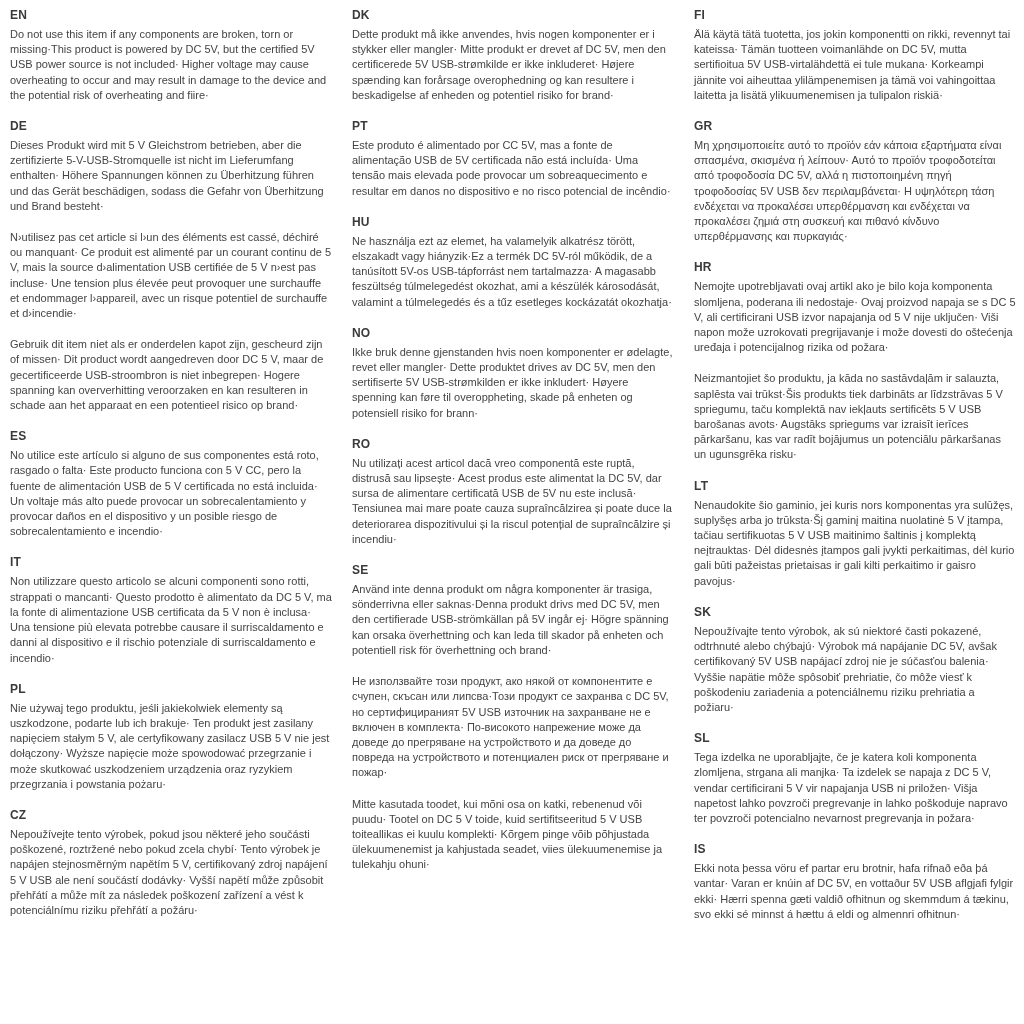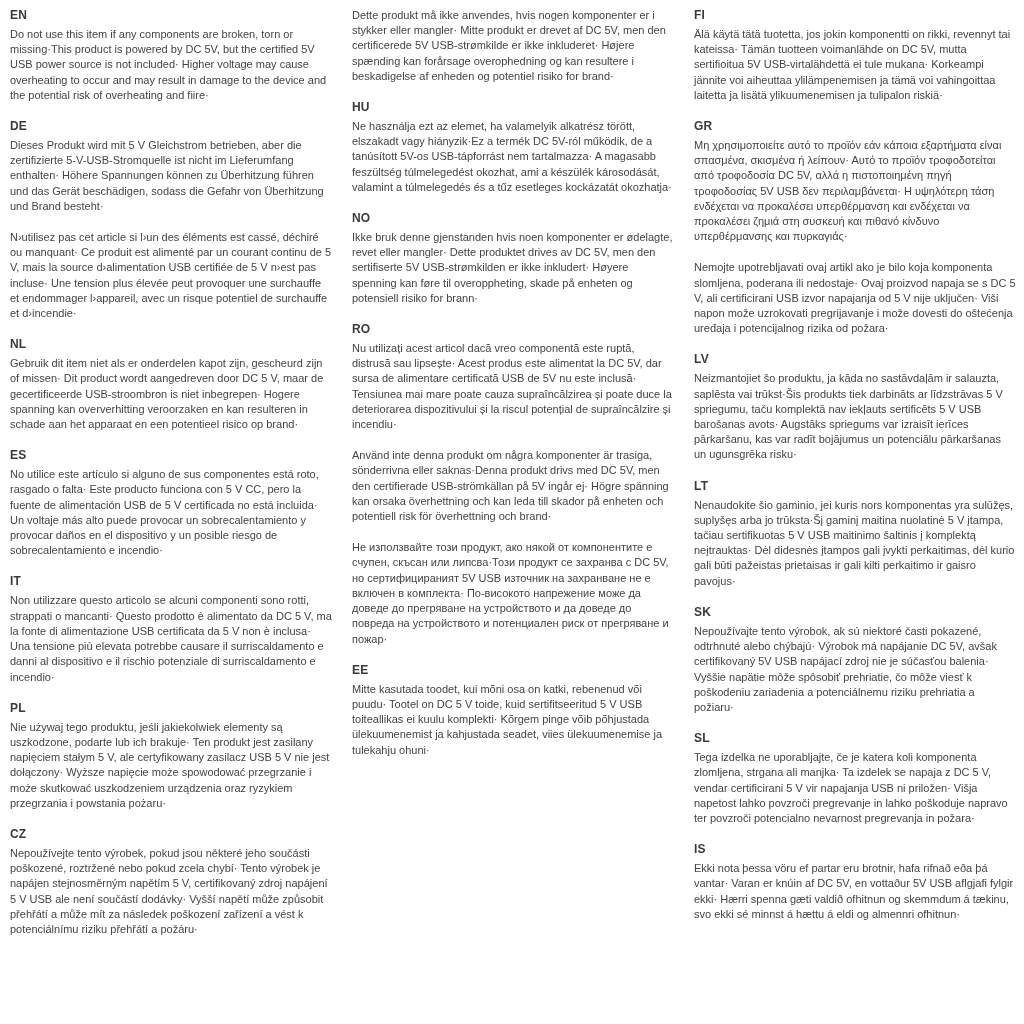--- a/index.html
+++ b/index.html
@@ -56,21 +56,20 @@
       <p class="lang-text">Do not use this item if any components are broken, torn or missing·This product is powered by DC 5V, but the certified 5V USB power source is not included· Higher voltage may cause overheating to occur and may result in damage to the device and the potential risk of overheating and fiire·</p>
     </section>
     <section class="lang-section">
       <h2 class="lang-code">DE</h2>
       <p class="lang-text">Dieses Produkt wird mit 5 V Gleichstrom betrieben, aber die zertifizierte 5-V-USB-Stromquelle ist nicht im Lieferumfang enthalten· Höhere Spannungen können zu Überhitzung führen und das Gerät beschädigen, sodass die Gefahr von Überhitzung und Brand besteht·</p>
     </section>
     <section class="lang-section">
       <p class="lang-text">N›utilisez pas cet article si l›un des éléments est cassé, déchiré ou manquant· Ce produit est alimenté par un courant continu de 5 V, mais la source d›alimentation USB certifiée de 5 V n›est pas incluse· Une tension plus élevée peut provoquer une surchauffe et endommager l›appareil, avec un risque potentiel de surchauffe et d›incendie·</p>
     </section>
     <section class="lang-section">
-      <h2 class="lang-code">NL</h2>
       <p class="lang-text">Gebruik dit item niet als er onderdelen kapot zijn, gescheurd zijn of missen· Dit product wordt aangedreven door DC 5 V, maar de gecertificeerde USB-stroombron is niet inbegrepen· Hogere spanning kan oververhitting veroorzaken en kan resulteren in schade aan het apparaat en een potentieel risico op brand·</p>
     </section>
     <section class="lang-section">
       <h2 class="lang-code">ES</h2>
       <p class="lang-text">No utilice este artículo si alguno de sus componentes está roto, rasgado o falta· Este producto funciona con 5 V CC, pero la fuente de alimentación USB de 5 V certificada no está incluida· Un voltaje más alto puede provocar un sobrecalentamiento y provocar daños en el dispositivo y un posible riesgo de sobrecalentamiento e incendio·</p>
     </section>
     <section class="lang-section">
       <h2 class="lang-code">IT</h2>
       <p class="lang-text">Non utilizzare questo articolo se alcuni componenti sono rotti, strappati o mancanti· Questo prodotto è alimentato da DC 5 V, ma la fonte di alimentazione USB certificata da 5 V non è inclusa· Una tensione più elevata potrebbe causare il surriscaldamento e danni al dispositivo e il rischio potenziale di surriscaldamento e incendio·</p>
     </section>
@@ -79,62 +78,65 @@
       <p class="lang-text">Nie używaj tego produktu, jeśli jakiekolwiek elementy są uszkodzone, podarte lub ich brakuje· Ten produkt jest zasilany napięciem stałym 5 V, ale certyfikowany zasilacz USB 5 V nie jest dołączony· Wyższe napięcie może spowodować przegrzanie i może skutkować uszkodzeniem urządzenia oraz ryzykiem przegrzania i powstania pożaru·</p>
     </section>
     <section class="lang-section">
       <h2 class="lang-code">CZ</h2>
       <p class="lang-text">Nepoužívejte tento výrobek, pokud jsou některé jeho součásti poškozené, roztržené nebo pokud zcela chybí· Tento výrobek je napájen stejnosměrným napětím 5 V, certifikovaný zdroj napájení 5 V USB ale není součástí dodávky· Vyšší napětí může způsobit přehřátí a může mít za následek poškození zařízení a vést k potenciálnímu riziku přehřátí a požáru·</p>
     </section>
   </div>
 
   <div class="col">
     <section class="lang-section">
+      <h2 class="lang-code">DK</h2>
       <p class="lang-text">Dette produkt må ikke anvendes, hvis nogen komponenter er i stykker eller mangler· Mitte produkt er drevet af DC 5V, men den certificerede 5V USB-strømkilde er ikke inkluderet· Højere spænding kan forårsage overophedning og kan resultere i beskadigelse af enheden og potentiel risiko for brand·</p>
     </section>
     <section class="lang-section">
+      <h2 class="lang-code">PT</h2>
+      <p class="lang-text">Este produto é alimentado por CC 5V, mas a fonte de alimentação USB de 5V certificada não está incluída· Uma tensão mais elevada pode provocar um sobreaquecimento e resultar em danos no dispositivo e no risco potencial de incêndio·</p>
     </section>
     <section class="lang-section">
       <h2 class="lang-code">HU</h2>
       <p class="lang-text">Ne használja ezt az elemet, ha valamelyik alkatrész törött, elszakadt vagy hiányzik·Ez a termék DC 5V-ról működik, de a tanúsított 5V-os USB-tápforrást nem tartalmazza· A magasabb feszültség túlmelegedést okozhat, ami a készülék károsodását, valamint a túlmelegedés és a tűz esetleges kockázatát okozhatja·</p>
     </section>
     <section class="lang-section">
       <h2 class="lang-code">NO</h2>
       <p class="lang-text">Ikke bruk denne gjenstanden hvis noen komponenter er ødelagte, revet eller mangler· Dette produktet drives av DC 5V, men den sertifiserte 5V USB-strømkilden er ikke inkludert· Høyere spenning kan føre til overoppheting, skade på enheten og potensiell risiko for brann·</p>
     </section>
     <section class="lang-section">
       <h2 class="lang-code">RO</h2>
       <p class="lang-text">Nu utilizați acest articol dacă vreo componentă este ruptă, distrusă sau lipsește· Acest produs este alimentat la DC 5V, dar sursa de alimentare certificată USB de 5V nu este inclusă· Tensiunea mai mare poate cauza supraîncălzirea și poate duce la deteriorarea dispozitivului și la riscul potențial de supraîncălzire și incendiu·</p>
     </section>
     <section class="lang-section">
+      <h2 class="lang-code">SE</h2>
       <p class="lang-text">Använd inte denna produkt om några komponenter är trasiga, sönderrivna eller saknas·Denna produkt drivs med DC 5V, men den certifierade USB-strömkällan på 5V ingår ej· Högre spänning kan orsaka överhettning och kan leda till skador på enheten och potentiell risk för överhettning och brand·</p>
     </section>
     <section class="lang-section">
       <p class="lang-text">Не използвайте този продукт, ако някой от компонентите е счупен, скъсан или липсва·Този продукт се захранва с DC 5V, но сертифицираният 5V USB източник на захранване не е включен в комплекта· По-високото напрежение може да доведе до прегряване на устройството и да доведе до повреда на устройството и потенциален риск от прегряване и пожар·</p>
     </section>
     <section class="lang-section">
-      <h2 class="lang-code">EE</h2>
       <p class="lang-text">Mitte kasutada toodet, kui mõni osa on katki, rebenenud või puudu· Tootel on DC 5 V toide, kuid sertifitseeritud 5 V USB toiteallikas ei kuulu komplekti· Kõrgem pinge võib põhjustada ülekuumenemist ja kahjustada seadet, viies ülekuumenemise ja tulekahju ohuni·</p>
     </section>
   </div>
 
   <div class="col">
     <section class="lang-section">
       <h2 class="lang-code">FI</h2>
       <p class="lang-text">Älä käytä tätä tuotetta, jos jokin komponentti on rikki, revennyt tai kateissa· Tämän tuotteen voimanlähde on DC 5V, mutta sertifioitua 5V USB-virtalähdettä ei tule mukana· Korkeampi jännite voi aiheuttaa ylilämpenemisen ja tämä voi vahingoittaa laitetta ja lisätä ylikuumenemisen ja tulipalon riskiä·</p>
     </section>
     <section class="lang-section">
       <h2 class="lang-code">GR</h2>
       <p class="lang-text">Μη χρησιμοποιείτε αυτό το προϊόν εάν κάποια εξαρτήματα είναι σπασμένα, σκισμένα ή λείπουν· Αυτό το προϊόν τροφοδοτείται από τροφοδοσία DC 5V, αλλά η πιστοποιημένη πηγή τροφοδοσίας 5V USB δεν περιλαμβάνεται· Η υψηλότερη τάση ενδέχεται να προκαλέσει υπερθέρμανση και ενδέχεται να προκαλέσει ζημιά στη συσκευή και πιθανό κίνδυνο υπερθέρμανσης και πυρκαγιάς·</p>
     </section>
     <section class="lang-section">
+      <h2 class="lang-code">HR</h2>
       <p class="lang-text">Nemojte upotrebljavati ovaj artikl ako je bilo koja komponenta slomljena, poderana ili nedostaje· Ovaj proizvod napaja se s DC 5 V, ali certificirani USB izvor napajanja od 5 V nije uključen· Viši napon može uzrokovati pregrijavanje i može dovesti do oštećenja uređaja i potencijalnog rizika od požara·</p>
     </section>
     <section class="lang-section">
-      <h2 class="lang-code">LV</h2>
       <p class="lang-text">Neizmantojiet šo produktu, ja kāda no sastāvdaļām ir salauzta, saplēsta vai trūkst·Šis produkts tiek darbināts ar līdzstrāvas 5 V spriegumu, taču komplektā nav iekļauts sertificēts 5 V USB barošanas avots· Augstāks spriegums var izraisīt ierīces pārkaršanu, kas var radīt bojājumus un potenciālu pārkaršanas un ugunsgrēka risku·</p>
     </section>
     <section class="lang-section">
       <h2 class="lang-code">LT</h2>
       <p class="lang-text">Nenaudokite šio gaminio, jei kuris nors komponentas yra sulūžęs, suplyšęs arba jo trūksta·Šį gaminį maitina nuolatinė 5 V įtampa, tačiau sertifikuotas 5 V USB maitinimo šaltinis į komplektą neįtrauktas· Dėl didesnės įtampos gali įvykti perkaitimas, dėl kurio gali būti pažeistas prietaisas ir gali kilti perkaitimo ir gaisro pavojus·</p>
     </section>
     <section class="lang-section">
       <h2 class="lang-code">SK</h2>
       <p class="lang-text">Nepoužívajte tento výrobok, ak sú niektoré časti pokazené, odtrhnuté alebo chýbajú· Výrobok má napájanie DC 5V, avšak certifikovaný 5V USB napájací zdroj nie je súčasťou balenia· Vyššie napätie môže spôsobiť prehriatie, čo môže viesť k poškodeniu zariadenia a potenciálnemu riziku prehriatia a požiaru·</p>
     </section>

